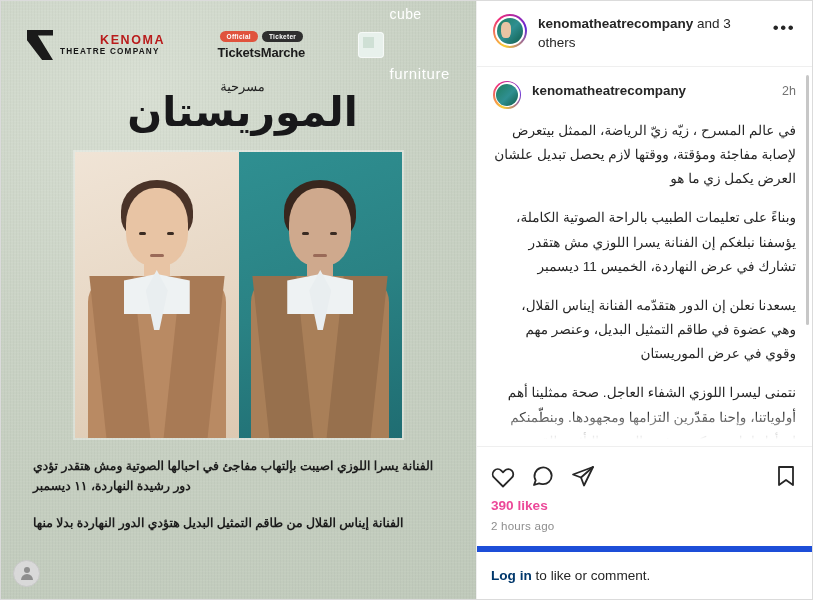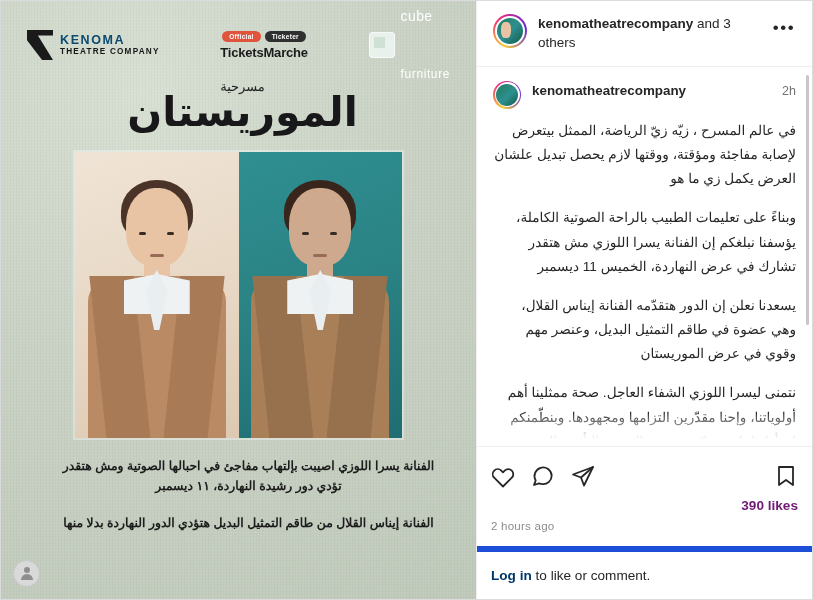--- a/index.html
+++ b/index.html
@@ -45,21 +45,21 @@
   }
   .logo { display:flex; align-items:center; }
 
   .logo-kenoma { gap: 7px; }
   .logo-kenoma .mark {
     width: 26px; height: 30px;
     background: #1a1a1a;
     clip-path: polygon(0 0, 100% 0, 100% 18%, 42% 18%, 100% 100%, 58% 100%, 0 34%, 0 100%, 0 100%, 0 0);
   }
   .logo-kenoma .txt { line-height: 1.15; }
-  .logo-kenoma .t1 { font-size: 12.5px; font-weight: 700; letter-spacing: 1.6px; color:#0c4a6e; }
+  .logo-kenoma .t1 { font-size: 12.5px; font-weight: 700; letter-spacing: 1.6px; color:#b91c1c;margin-left:40px; }
   .logo-kenoma .t2 { font-size: 8.2px; font-weight: 700; letter-spacing: 1.2px; color:#171717; }
 
   .logo-tickets { flex-direction: column; align-items: center; }
   .logo-tickets .pills { display:flex; gap:4px; margin-bottom:3px; }
   .logo-tickets .pill {
     font-size: 6.5px; font-weight:700; color:#fff;
     background:#e0533d; border-radius:7px; padding:2px 7px;
     letter-spacing:.3px;
   }
   .logo-tickets .pill.b { background:#2f2f2f; }
@@ -83,21 +83,21 @@
     width: 26px; height: 26px; background:#e8f1ec; border-radius:4px;
     box-shadow: inset 0 0 0 1px rgba(255,255,255,.6);
     position:relative;
   }
   .logo-cube .cube-mark::before{
     content:""; position:absolute; left:5px; top:5px; width:11px; height:11px;
     background:#cfe0d5;
   }
   .logo-cube .txt { line-height:1.1; color:#fff; }
   .logo-cube .t1 { font-size: 14px; font-weight: 500; letter-spacing:.4px; }
-  .logo-cube .t2 { font-size: 12px; letter-spacing:.6px;margin-top:44px; }
+  .logo-cube .t2 { font-size: 15px; letter-spacing:.6px;margin-top:44px; }
 
   .arabic-title {
     position: relative;
     text-align: center;
     margin-top: 6px;
     color: #18181a;
     margin-left: 8px;
   }
   .arabic-title .sub {
     font-size: 13px; direction: rtl; color:#222; margin-bottom:-6px;
@@ -163,24 +163,24 @@
   .right .fig-coat { background: #a97f58; }
   .right .fig-coat::before, .right .fig-coat::after { background:#97704d; }
 
   .eye { position:absolute; width:7px; height:3px; background:#3a2b22; border-radius:2px; top:44px; }
   .eye.l { left: 50%; margin-left:-18px; }
   .eye.r { left: 50%; margin-left: 10px; }
   .mouth { position:absolute; left:50%; margin-left:-7px; top:66px; width:14px; height:3px; background:#9a6a58; border-radius:3px; }
 
   .caption-block {
     position: relative;
-    text-align: center;
+    text-align: left;
     direction: rtl;
     color: #1c1c1c;
-    padding: 16px 34px 0 54px;
+    padding: 16px 34px 0 32px;
     font-weight: 700;
     font-size: 12.4px;
     line-height: 1.65;
   }
   .caption-block .p2 { margin-top: 16px; }
 
   .profile-dot {
     position: absolute; left: 12px; bottom: 12px;
     width: 27px; height: 27px; border-radius:50%;
     background: #d9d9d9; border:1px solid #c9c9c9;
@@ -287,23 +287,22 @@
     border-top: 1px solid #efefef;
     padding: 8px 14px 0 14px;
   }
   .action-row {
     display:flex; align-items:center; gap: 16px;
     height: 42px;
   }
   .action-row .spacer { flex:1; }
   .icon-btn { cursor:pointer; display:flex; align-items:center; }
   .likes {
-    font-size: 13.6px; font-weight:700; color:#701a75;
+    font-size: 13.6px; font-weight:700; color:#ec4899;
     margin: 1px 0 6px 0;
-    text-align: right;
   }
   .timestamp {
     font-size: 11.6px; color:#8e8e8e; letter-spacing:.2px;
     margin-bottom: 14px;
   }
   .login-line {
     border-top: 6px solid #1d4ed8;
     padding: 16px 14px;
     font-size: 13.6px; color:#262626;
   }

